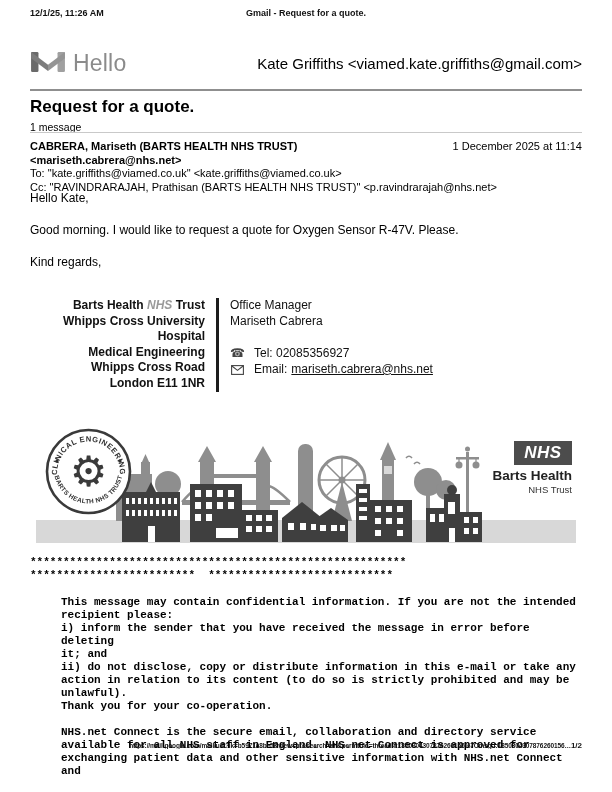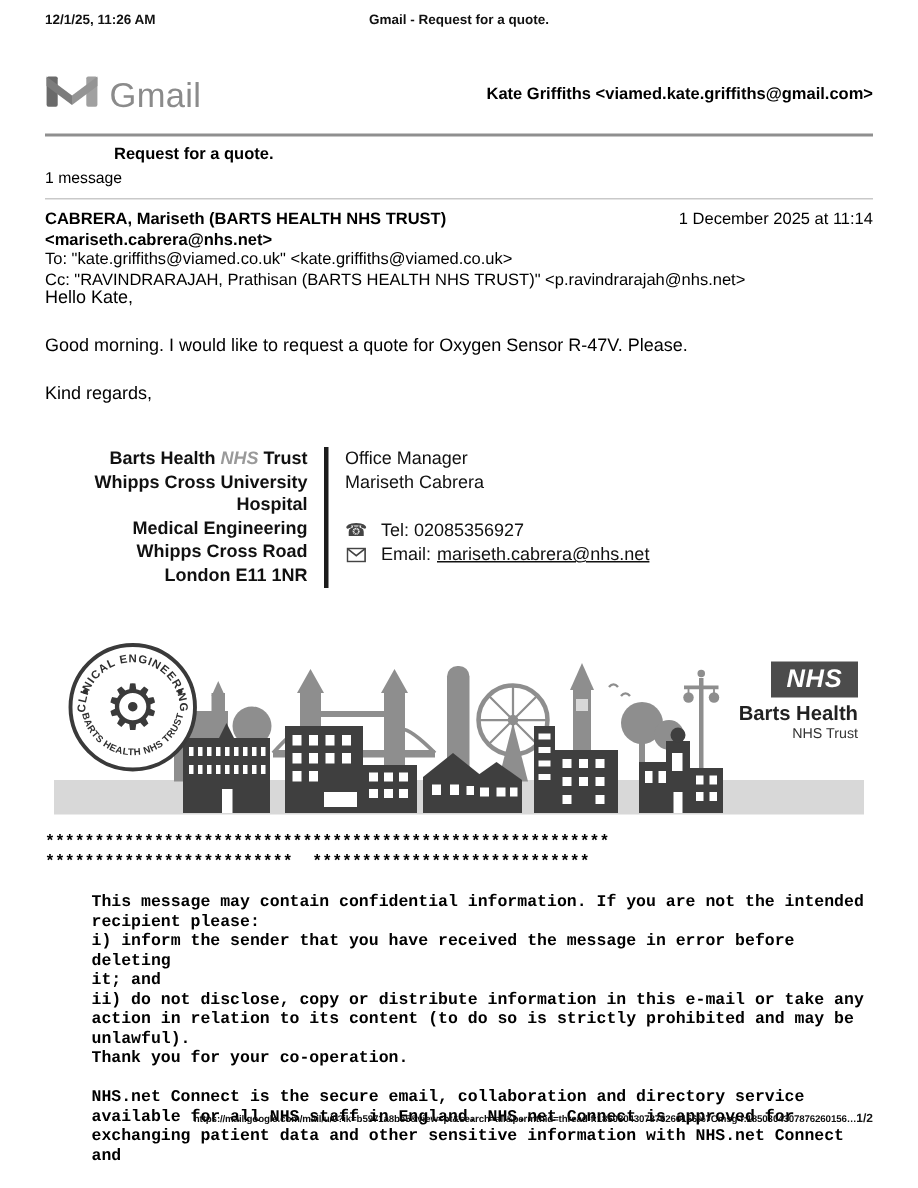--- a/index.html
+++ b/index.html
@@ -10,27 +10,27 @@
   #print-header{top:8px;font-size:9px;font-weight:bold;color:#111;}
   #print-header .ph-title{position:absolute;left:0;right:0;text-align:center;}
   #print-footer{top:741px;display:flex;justify-content:flex-end;align-items:baseline;font-weight:bold;color:#111;}
   #print-footer .url{font-size:6.5px;letter-spacing:-0.1px;max-width:520px;white-space:nowrap;overflow:hidden;}
   #print-footer .pageno{font-size:8px;}
 
   
   #masthead{top:44px;height:38px;display:flex;justify-content:space-between;align-items:center;}
   .gmail-lockup{display:flex;align-items:center;}
   .gmail-word{font-size:23px;color:#8b8b8b;margin-left:7px;letter-spacing:0.2px;}
-  .account{font-size:11px;font-weight:bold;}
+  .account{font-size:15px;font-weight:normal;}
   #rule1{top:89px;border-top:2px solid #8f8f8f;}
   #rule2{top:132px;border-top:1px solid #c9c9c9;}
 
   
   #subject{top:97px;}
-  .subject-title{font-size:11px;font-weight:bold;margin-left:46px;}
+  .subject-title{font-size:17px;font-weight:bold;}
   .msg-count{font-size:10.5px;margin-top:4px;}
 
   
   #headers{top:140px;font-size:11px;line-height:13.5px;}
   .from-row{display:flex;justify-content:space-between;}
   .from-name{font-weight:bold;}
   .from-date{white-space:nowrap;margin-left:12px;}
 
   
   #body-text{top:191px;font-size:12px;line-height:15px;}
@@ -72,21 +72,21 @@
 <div class="section" id="masthead">
   <div class="gmail-lockup">
     <span>
       <svg width="36" height="27" viewBox="0 0 34 24">
         <rect x="1" y="3" width="7" height="19" rx="1.2" fill="#6a6a6a"></rect>
         <rect x="26" y="3" width="7" height="19" rx="1.2" fill="#a0a0a0"></rect>
         <polygon points="1,3 17,15 17,21 1,9" fill="#7c7c7c"></polygon>
         <polygon points="33,3 17,15 17,21 33,9" fill="#949494"></polygon>
       </svg>
     </span>
-    <span class="gmail-word">Gmail</span>
+    <span class="gmail-word">Hello</span>
   </div>
   <div class="account">Kate Griffiths &lt;viamed.kate.griffiths@gmail.com&gt;</div>
 </div>
 
 <div class="section" id="rule1"></div>
 
 <div class="section" id="subject">
   <div class="subject-title">Request for a quote.</div>
   <div class="msg-count">1 message</div>
 </div>

